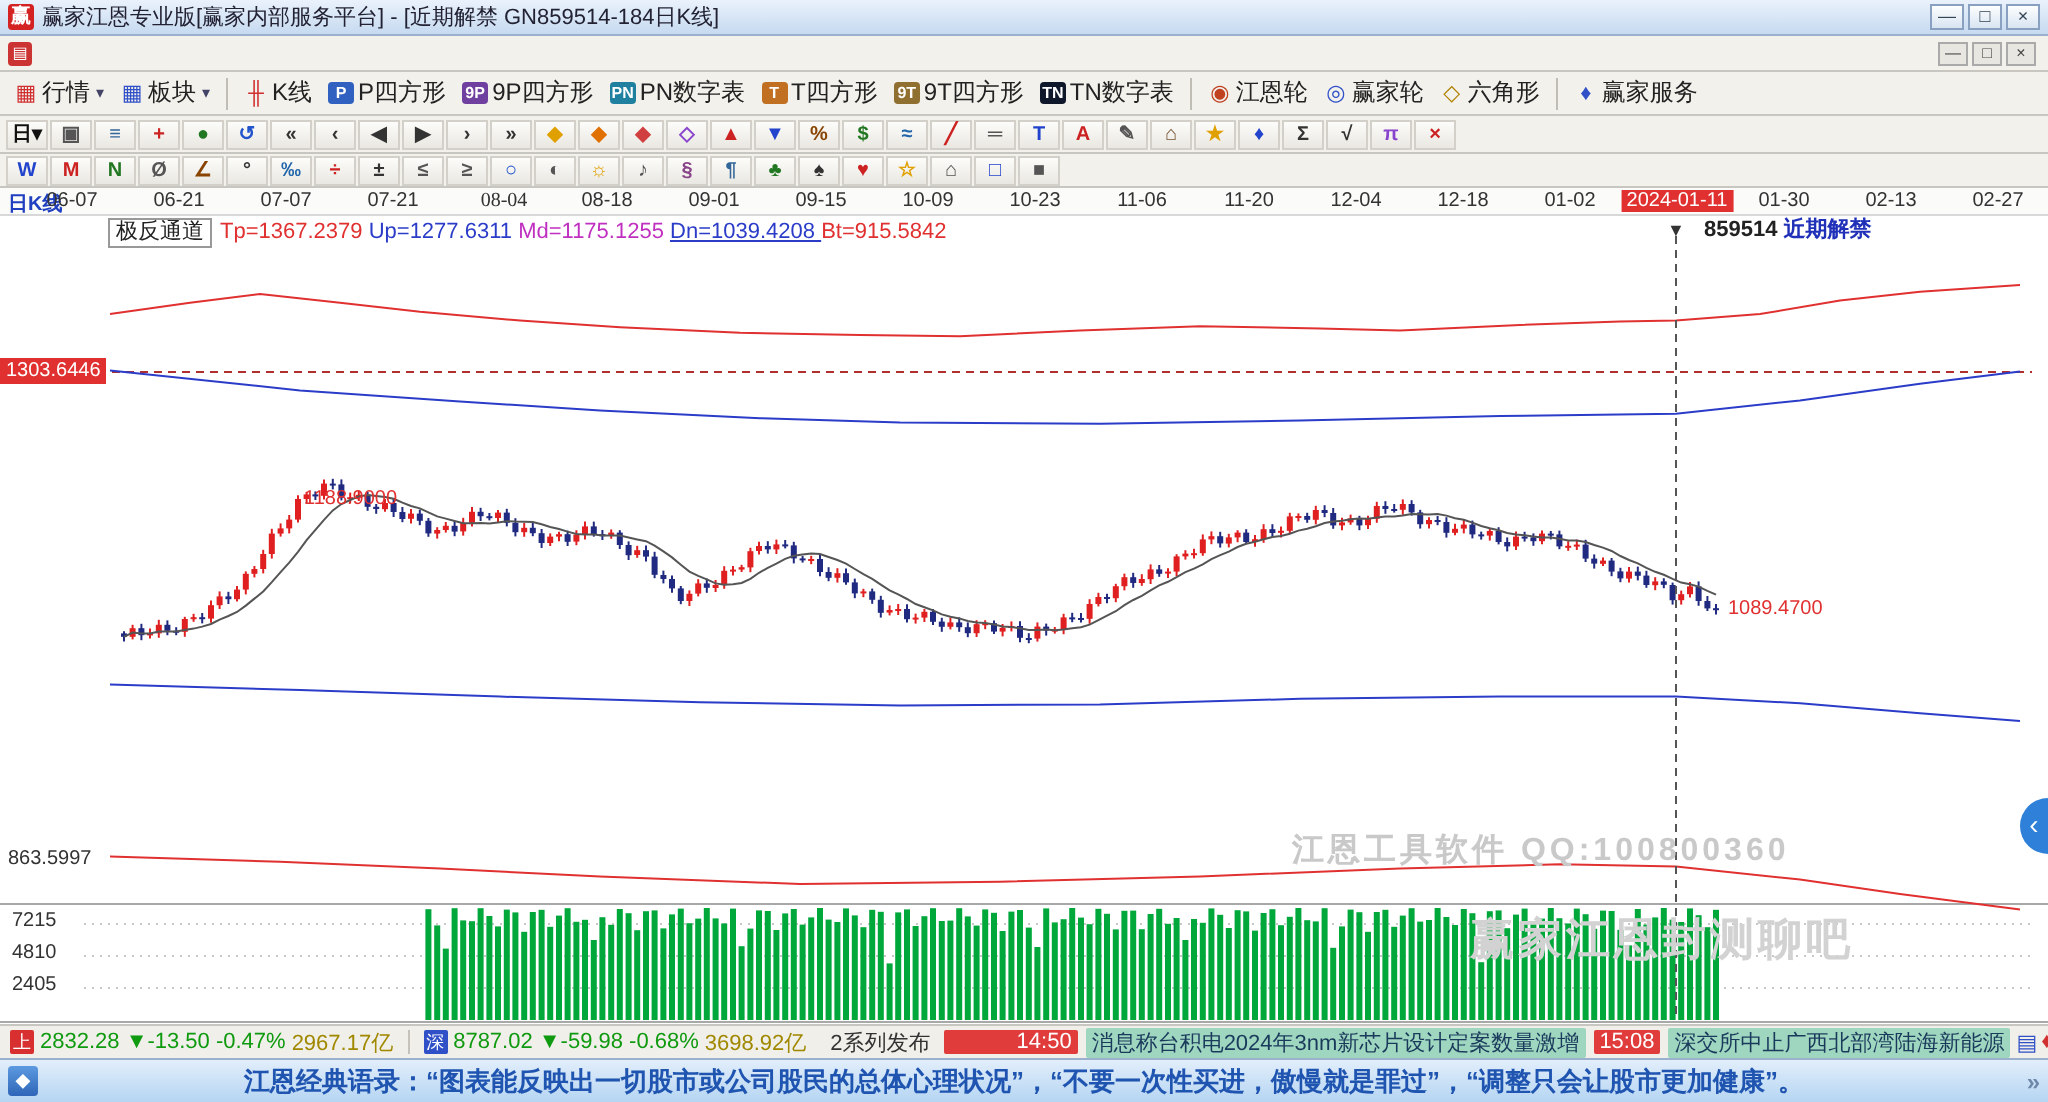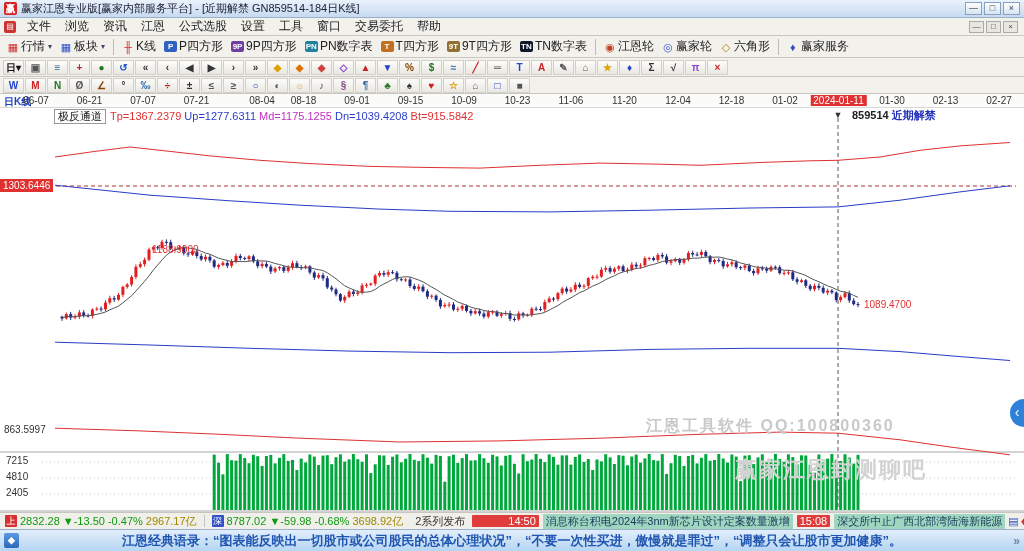--- a/index.html
+++ b/index.html
@@ -61,32 +61,20 @@
   <span>赢家江恩专业版[赢家内部服务平台] - [近期解禁  GN859514-184日K线]</span>
   <span class="win-btns">
       <span class="wbtn">—</span>
       <span class="wbtn">□</span>
       <span class="wbtn">×</span>
     </span>
 </div>
 
 <div class="band" id="menubar">
   <span class="menu-logo">▤</span>
-  <span id="menu-items" style="display:flex">
-      <span class="mi">文件</span>
-      <span class="mi">浏览</span>
-      <span class="mi">资讯</span>
-      <span class="mi">江恩</span>
-      <span class="mi">公式选股</span>
-      <span class="mi">设置</span>
-      <span class="mi">工具</span>
-      <span class="mi">窗口</span>
-      <span class="mi">交易委托</span>
-      <span class="mi">帮助</span>
-    </span>
   <span class="mdi-btns">
       <span class="mbtn">—</span>
       <span class="mbtn">□</span>
       <span class="mbtn">×</span>
     </span>
 </div>
 
 <div class="band" id="tb1">
     <span class="tbtn">
       <span class="tico" style="color: rgb(208, 48, 48);">▦</span>
@@ -207,21 +195,21 @@
     <span class="ibtn" style="color: rgb(34, 68, 204);">□</span>
     <span class="ibtn" style="color: rgb(85, 85, 85);">■</span>
   </div>
 
 <div class="band" id="dateaxis">
   <span class="kline-tab">日K线</span>
 <span class="dlab" style="left: 36px;">06-07</span>
     <span class="dlab" style="left: 89.5px;">06-21</span>
     <span class="dlab" style="left: 143px;">07-07</span>
     <span class="dlab" style="left: 196.5px;">07-21</span>
-    <span class="dlab" style="left: 262px;">08-04</span>
+    <span class="dlab" style="left: 252px; font-family: Liberation Serif, serif;">08-04</span>
     <span class="dlab" style="left: 303.5px;">08-18</span>
     <span class="dlab" style="left: 357px;">09-01</span>
     <span class="dlab" style="left: 410.5px;">09-15</span>
     <span class="dlab" style="left: 464px;">10-09</span>
     <span class="dlab" style="left: 517.5px;">10-23</span>
     <span class="dlab" style="left: 571px;">11-06</span>
     <span class="dlab" style="left: 624.5px;">11-20</span>
     <span class="dlab" style="left: 678px;">12-04</span>
     <span class="dlab" style="left: 731.5px;">12-18</span>
     <span class="dlab" style="left: 785px;">01-02</span>
@@ -758,21 +746,21 @@
       <rect x="847.8" y="185.2" width="3" height="7.3" fill="#202a80"></rect>
       <line x1="853.7" y1="190.0" x2="853.7" y2="197.5" stroke="#202a80" stroke-width="1"></line>
       <rect x="852.2" y="192.5" width="3" height="3.7" fill="#202a80"></rect>
       <line x1="858.0" y1="194.0" x2="858.0" y2="199.2" stroke="#202a80" stroke-width="1"></line>
       <rect x="856.5" y="196.1" width="3" height="1.0" fill="#202a80"></rect>
       <path d="M62.0,210.4L66.3,208.3L70.7,208.7L75.0,208.7L79.4,207.8L83.7,207.7L88.1,207.8L92.4,207.0L96.8,206.3L101.1,205.3L105.5,204.0L109.8,201.8L114.2,200.0L118.5,198.0L122.9,194.8L127.2,191.3L131.6,187.7L135.9,183.1L140.3,178.1L144.6,173.3L149.0,167.9L153.3,162.1L157.7,156.9L162.0,151.9L166.4,147.2L170.7,144.0L175.1,142.0L179.4,140.2L183.8,139.5L188.1,140.0L192.5,140.5L196.8,141.4L201.2,143.3L205.5,145.0L209.9,146.2L214.2,148.2L218.6,150.2L222.9,151.3L227.3,152.5L231.6,153.6L236.0,153.6L240.3,153.5L244.7,153.7L249.0,153.2L253.4,152.6L257.7,152.8L262.1,152.9L266.4,153.0L270.8,154.1L275.1,155.5L279.5,156.5L283.8,157.8L288.2,159.0L292.5,159.2L296.9,159.3L301.2,159.7L305.6,159.7L309.9,159.8L314.3,160.8L318.6,161.7L323.0,162.6L327.3,164.8L331.7,167.7L336.0,170.7L340.4,174.4L344.7,177.8L349.1,179.9L353.4,181.7L357.8,183.7L362.1,184.4L366.5,184.1L370.8,183.5L375.2,181.4L379.5,178.4L383.9,175.9L388.2,173.8L392.6,171.4L396.9,169.9L401.3,169.3L405.6,168.7L410.0,169.0L414.3,170.5L418.7,172.0L423.0,173.8L427.4,176.5L431.7,179.1L436.1,181.4L440.4,184.3L444.8,187.2L449.1,189.2L453.5,191.5L457.8,194.0L462.2,195.6L466.5,197.2L470.9,199.2L475.2,200.4L479.6,201.2L483.9,202.5L488.3,203.3L492.6,203.5L497.0,204.3L501.3,205.2L505.7,205.5L510.0,206.1L514.4,207.0L518.7,207.0L523.1,206.8L527.4,207.1L531.8,206.8L536.1,206.1L540.5,205.6L544.8,204.3L549.2,202.1L553.5,199.8L557.9,197.6L562.2,194.6L566.6,192.0L570.9,189.9L575.3,187.2L579.6,184.7L584.0,182.9L588.3,180.6L592.7,178.1L597.0,176.3L601.4,174.2L605.7,171.6L610.1,169.6L614.4,167.8L618.8,165.5L623.1,163.9L627.5,162.9L631.8,161.6L636.2,160.5L640.5,160.0L644.9,158.9L649.2,157.3L653.6,156.4L657.9,155.1L662.3,153.5L666.6,152.7L671.0,152.4L675.3,151.6L679.7,151.3L684.0,151.4L688.4,150.8L692.7,150.2L697.1,150.2L701.4,149.7L705.8,149.0L710.1,149.1L714.5,149.2L718.8,149.0L723.2,149.8L727.5,151.1L731.9,151.9L736.2,153.3L740.6,155.0L744.9,156.1L749.3,157.1L753.6,158.5L758.0,159.3L762.3,159.6L766.7,160.3L771.0,160.8L775.4,160.8L779.7,161.4L784.1,162.2L788.4,162.3L792.8,163.0L797.1,164.5L801.5,165.8L805.8,167.5L810.2,170.0L814.5,172.0L818.9,173.7L823.2,175.9L827.6,177.9L831.9,179.4L836.3,181.4L840.6,183.3L845.0,184.1L849.3,185.3L853.7,187.4L858.0,189.3" fill="none" stroke="#555" stroke-width="1"></path>
       <line x1="838" y1="10" x2="838" y2="402" stroke="#555" stroke-dasharray="4,3"></line>
       <text x="838" y="10" text-anchor="middle" font-size="9" fill="#333">▼</text>
     </svg>
   <div class="ov chipbox" style="left:54px;top:1px">极反通道</div>
-  <div class="ov" id="params" style="left:110px;top:2px;font-size:11px"><span style="color: rgb(224, 48, 48);">Tp=1367.2379  </span><span style="color: rgb(42, 60, 200);">Up=1277.6311  </span><span style="color: rgb(192, 48, 192);">Md=1175.1255  </span><span style="color: rgb(42, 60, 200);">Dn=1039.4208  </span><span style="color: rgb(224, 48, 48);">Bt=915.5842  </span></div>
+  <div class="ov" id="params" style="left:110px;top:2px;font-size:11px"><span style="color: rgb(224, 48, 48);">Tp=1367.2379  </span><span style="color: rgb(42, 60, 200);">Up=1277.6311  </span><span style="color: rgb(192, 48, 192);">Md=1175.1255  </span><span style="color: rgb(42, 60, 200); text-decoration: underline;">Dn=1039.4208  </span><span style="color: rgb(224, 48, 48);">Bt=915.5842  </span></div>
   <div class="ov corner" id="corner" style="left:852px;top:1px"><span style="color: rgb(34, 34, 34);">859514 </span><span style="color: rgb(32, 48, 184);">近期解禁</span></div>
   <div class="ov" style="left:4px;top:316px;color:#333">863.5997</div>
 <div class="ov chip-red" style="left: 0px; top: 71px;">1303.6446</div>
     <div class="ov red-lab" style="left: 152px; top: 136px;">1188.9000</div>
     <div class="ov red-lab" style="left: 864px; top: 191px;">1089.4700</div>
     <div class="ov" style="left: 6px; top: 347px; color: rgb(51, 51, 51);">7215</div>
     <div class="ov" style="left: 6px; top: 363px; color: rgb(51, 51, 51);">4810</div>
     <div class="ov" style="left: 6px; top: 379px; color: rgb(51, 51, 51);">2405</div>
     <div class="ov wm" style="left: 646px; top: 312px; font-size: 16px; color: rgb(201, 201, 201);">江恩工具软件  QQ:100800360</div>
     <div class="ov wm" style="left: 735px; top: 356px; font-size: 22px; color: rgb(210, 210, 210);">赢家江恩封测聊吧</div>

